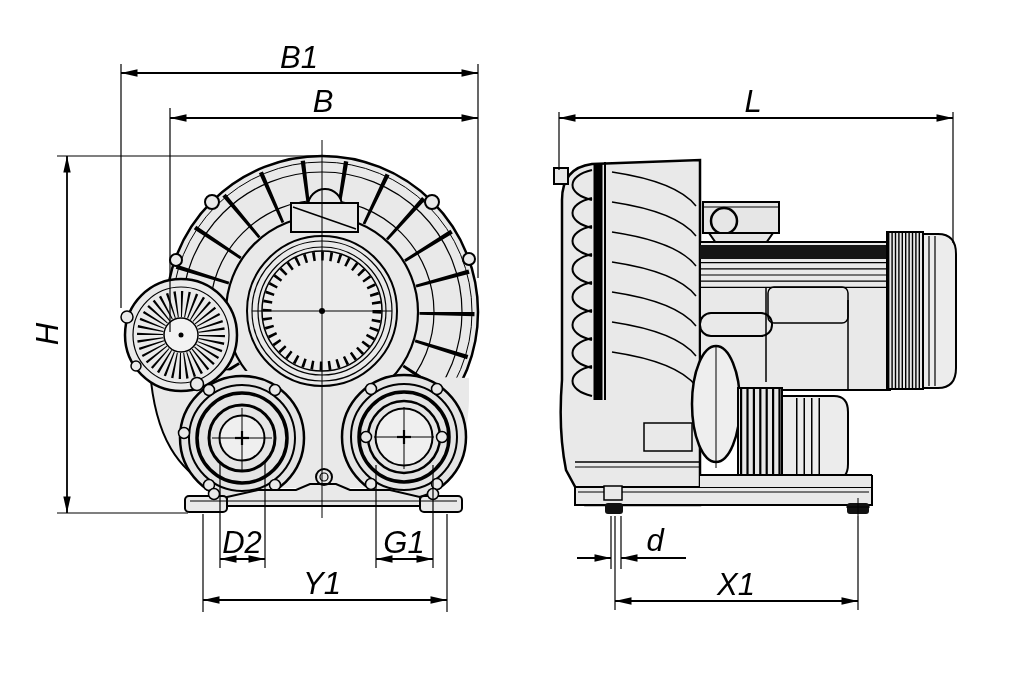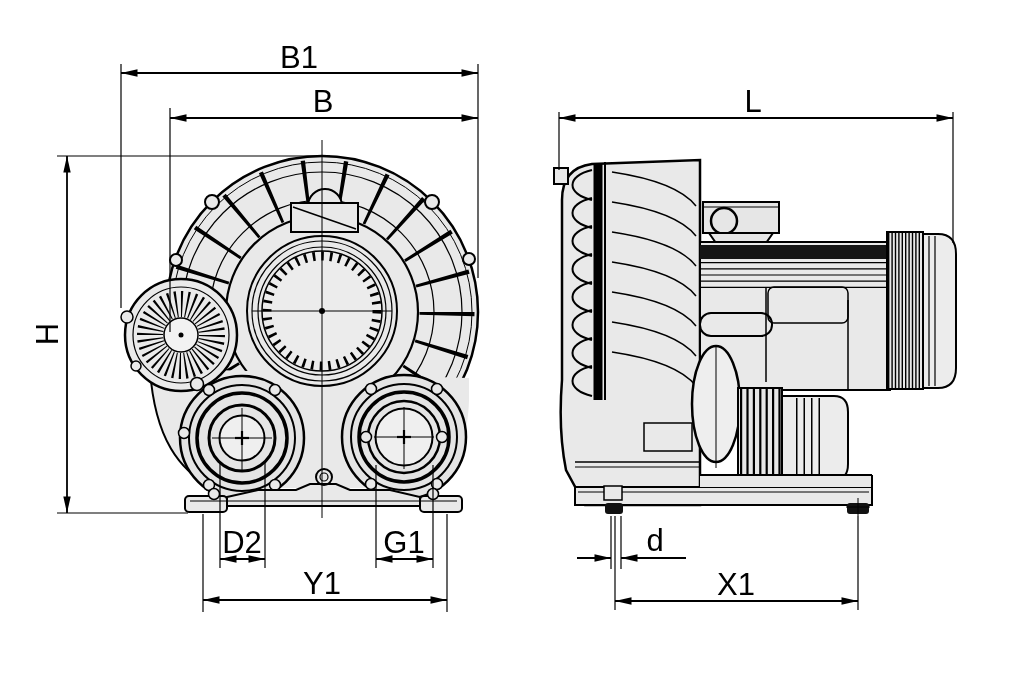--- a/index.html
+++ b/index.html
@@ -1,17 +1,17 @@
 <!DOCTYPE html>
 <html><head>
 <meta charset="utf-8">
 <style>
   html,body{margin:0;padding:0;background:#fff;}
   .canvas{position:relative;width:1010px;height:673px;background:#fff;overflow:hidden;
-          font-family:"Liberation Sans", sans-serif;}
+          font-family:"Liberation Sans", sans-serif;font-style:italic;}
   svg{position:absolute;left:0;top:0;}
   .dim-text{font-family:"Liberation Sans", sans-serif;font-size:31px;fill:#000;}
 </style>
 </head>
 <body>
 
 <div class="canvas">
 <svg width="1010" height="673" viewBox="0 0 1010 673">
   <defs>
     <marker id="arr" markerUnits="userSpaceOnUse" markerWidth="18" markerHeight="10" refX="17" refY="5" orient="auto-start-reverse">

